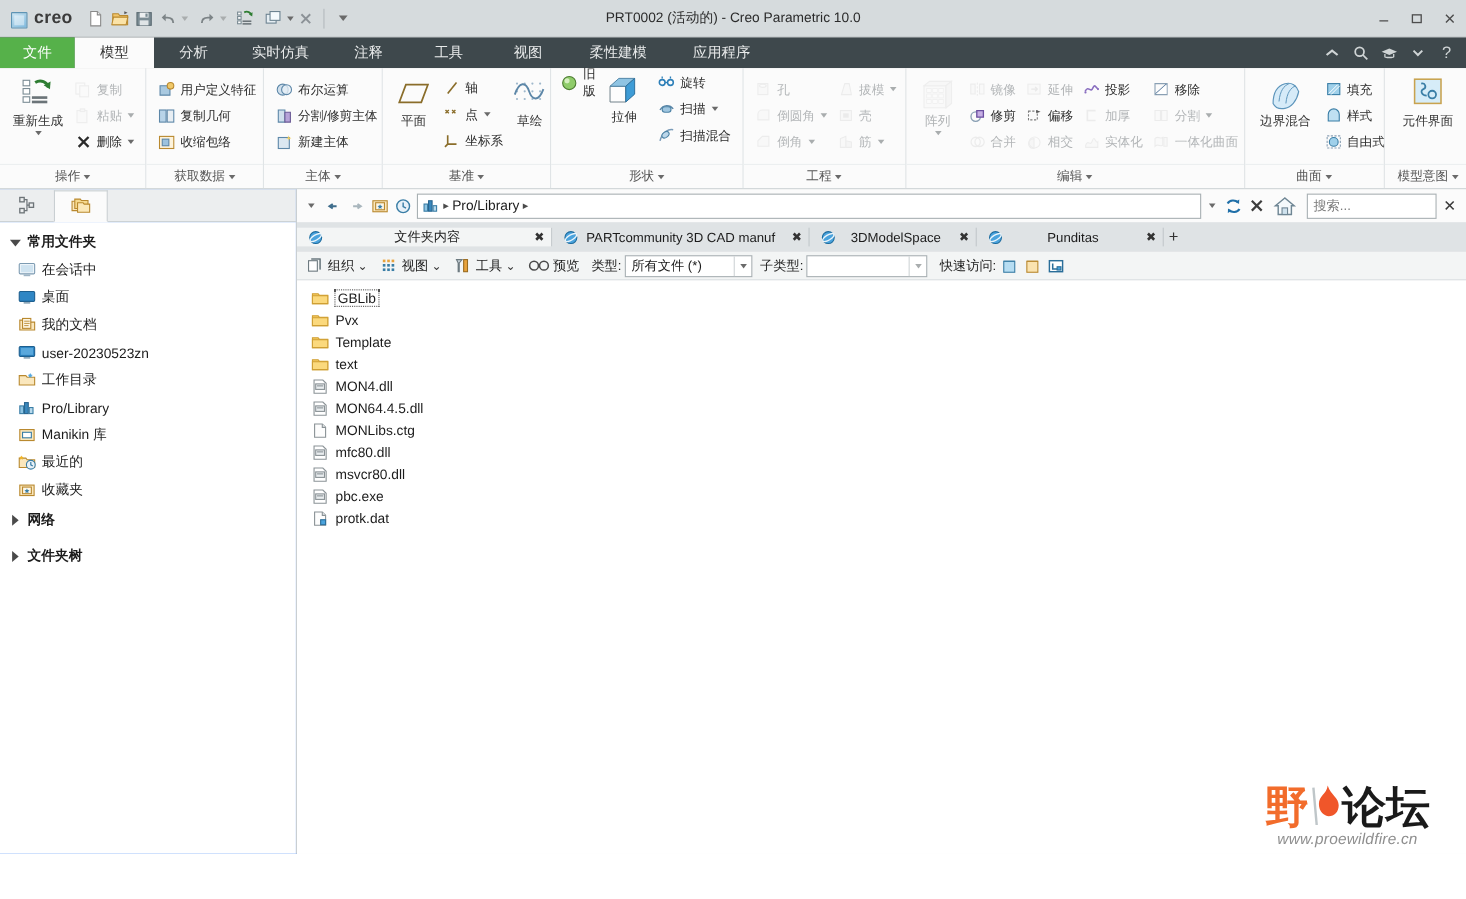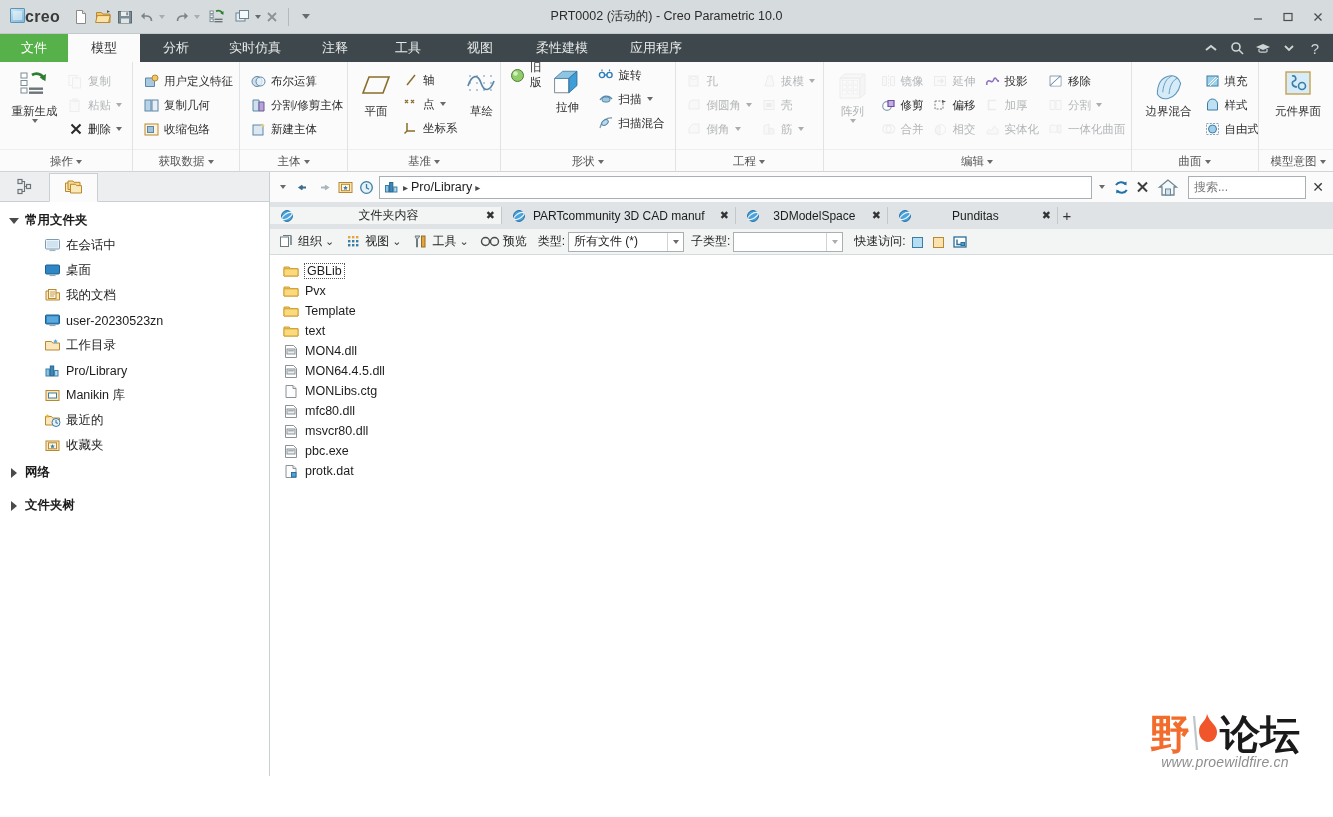--- a/index.html
+++ b/index.html
@@ -15,21 +15,21 @@
 
   
   .titlebar {
     height: 34px; width: 100%;
     background: #d6dbdd;
     display: flex; align-items: center;
     position: relative;
     border-bottom: 1px solid #c3c9cb;
   }
   .qat { display:flex; align-items:center; gap:0px; padding-left:6px; }
-  .creo-logo { display:flex; align-items:flex-start; padding:0 10px 0 4px; }
+  .creo-logo { display:flex; align-items:flex-end; gap:6px; padding:0 10px 0 4px; }
   .creo-cube {
     width:15px; height:15px; background:linear-gradient(145deg,#cfe7f5 0%, #9ecbe6 55%, #7fb9dd 100%);
     border:1px solid #5d94b5; position:relative; border-radius:1px;
   }
   .creo-cube:after{content:"";position:absolute;left:2px;top:2px;width:9px;height:9px;background:rgba(255,255,255,.45);}
   .creo-word { font-size:16px; color:#3b3b3b; font-weight:600; letter-spacing:.3px; }
   .qat-sep { width:1px; height:18px; background:#b3babd; margin:0 5px; }
   .qbtn {
     width:22px;height:22px;display:flex;align-items:center;justify-content:center;
     cursor:default; position:relative;
@@ -95,21 +95,21 @@
   
   .main { display:flex; height:604px; align-items:stretch; }
   .navigator { width:270px; background:#3b82f6; border-right:1px solid #c9cfd2; display:flex; flex-direction:column; }
   .nav-tabs { height:30px; background:#eceeef; display:flex; align-items:flex-end; border-bottom:1px solid #c9cfd2;}
   .nav-tab { width:49px;height:29px;display:flex;align-items:center;justify-content:center; }
   .nav-tab.active{ background:#fbfbfb; border:1px solid #c9cfd2; border-bottom:1px solid #fbfbfb; margin-bottom:-1px;}
   .nav-body { flex:1; overflow:hidden; padding-top:6px; background:#fff; }
   .nav-row { display:flex; align-items:center; height:25px; padding-left:8px; gap:5px; cursor:default; }
   .nav-row .txt{font-size:12.5px;color:#1c1c1c;}
   .nav-row.group .txt{font-weight:bold;}
-  .nav-row.child { padding-left:44px; }
+  .nav-row.child { padding-left:16px; }
   .tri { width:12px;height:12px;display:flex;align-items:center;justify-content:center; }
   .tri-down{width:0;height:0;border-left:5px solid transparent;border-right:5px solid transparent;border-top:6px solid #4a4a4a;}
   .tri-right{width:0;height:0;border-top:5px solid transparent;border-bottom:5px solid transparent;border-left:6px solid #4a4a4a;}
 
   
   .browser { flex:1; display:flex; flex-direction:column; background:#fbfbfb; }
   .addrbar { height:30px; display:flex; align-items:center; padding:2px 4px 2px 2px; background:#fbfbfb; gap:1px;}
   .ab-btn { width:20px;height:22px;display:flex;align-items:center;justify-content:center; }
   .ab-path {
     flex:1; height:23px; background:#fff; border:1px solid #a8b0b3; display:flex; align-items:center;

